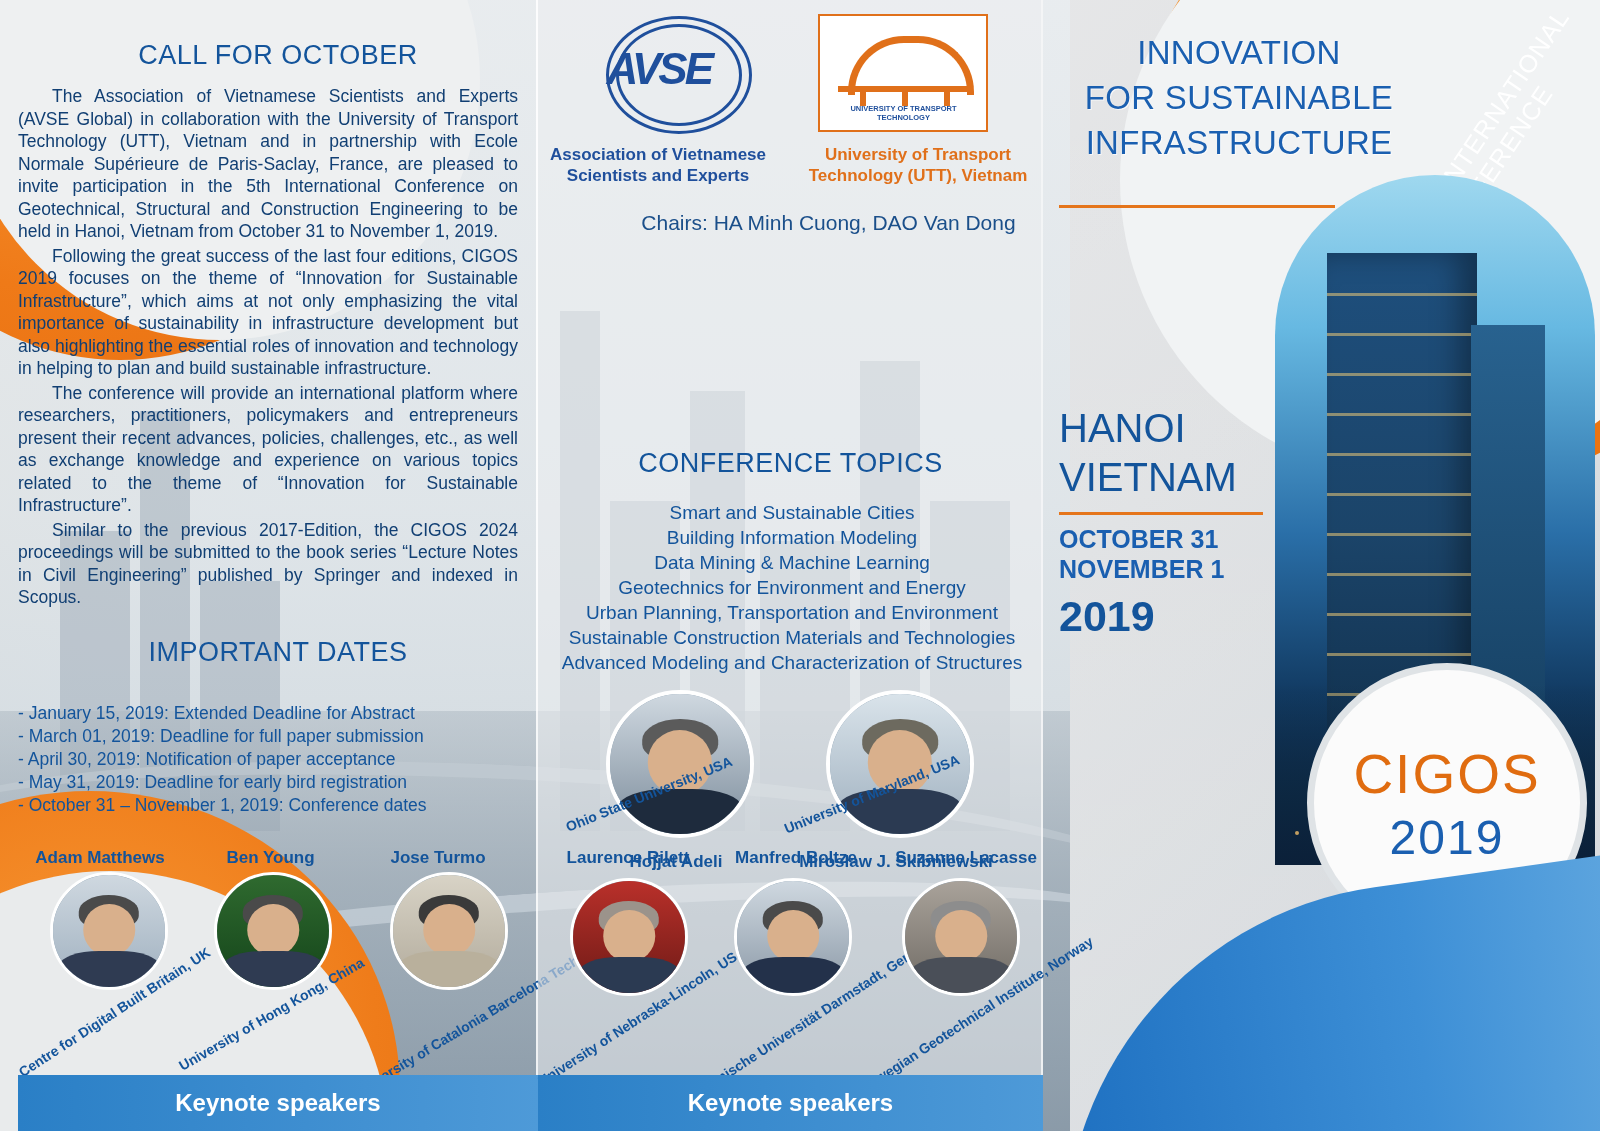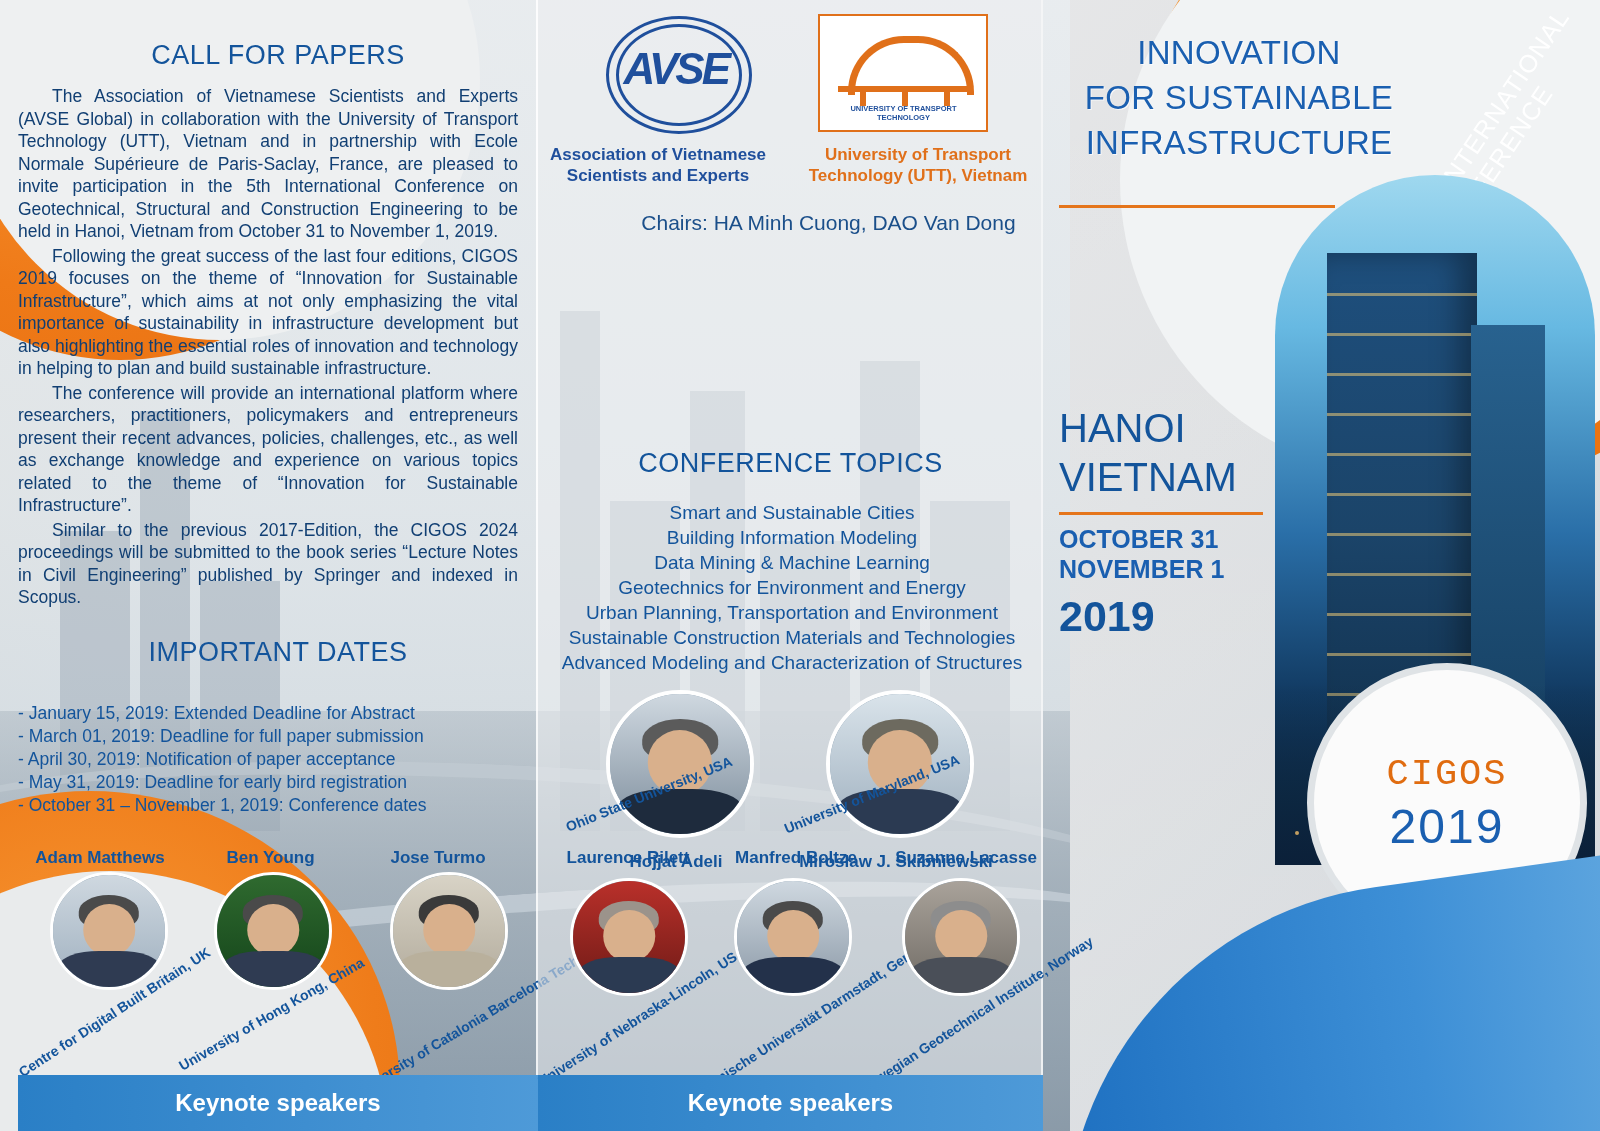--- a/index.html
+++ b/index.html
@@ -113,39 +113,39 @@
   .skyline{position:absolute;left:0;bottom:0;width:100%;height:180px;
     background:linear-gradient(180deg, rgba(14,45,74,0) 0%, rgba(12,38,63,.85) 60%, #0b2039 100%);}
   .lights{position:absolute;left:0;bottom:0;width:100%;height:150px;}
   .lights i{position:absolute;width:4px;height:4px;background:rgba(255,200,110,.75);border-radius:50%;}
 
   .logo-circle{
     position:absolute;left:264px;top:663px;width:266px;height:266px;border-radius:50%;
     background:#fbfbfb;border:7px solid #dfe3e6;
     display:flex;flex-direction:column;align-items:center;justify-content:center;
   }
-  .logo-circle .c1{color:#e06c10;font-size:37px;letter-spacing:2px;font-family:Liberation Mono, monospace;}
+  .logo-circle .c1{color:#e06c10;font-size:55px;letter-spacing:2px;}
   .logo-circle .c2{color:#1a5fb0;font-size:48px;letter-spacing:2px;margin-top:4px;}
 
   .blue-swoosh{
     position:absolute;left:1040px;bottom:-120px;width:640px;height:360px;
     background:linear-gradient(90deg,#1d6fc0 0%, #3d8fd6 60%, #63a9e0 100%);
     border-radius:380px 0 0 0;transform:rotate(-8deg);
   }
   .blue-swoosh2{
     position:absolute;left:1010px;bottom:-200px;width:700px;height:400px;
     background:linear-gradient(90deg,#2f86cd 0%, #74b4e4 100%);
     border-radius:420px 0 0 0;transform:rotate(-12deg);opacity:.75;
   }
 
   
   .logos{position:absolute;left:0;top:14px;width:505px;display:flex;justify-content:center;gap:54px;}
   .avse{width:170px;height:120px;position:relative;}
   .avse .ring{position:absolute;left:12px;top:2px;width:140px;height:112px;border:3px solid #1f4f9c;border-radius:50%;}
-  .avse .txt{position:absolute;left:30px;top:30px;font-size:44px;color:#1f4f9c;font-weight:bold;font-style:italic;letter-spacing:-3px;}
+  .avse .txt{position:absolute;left:13px;top:30px;font-size:44px;color:#1f4f9c;font-weight:bold;font-style:italic;letter-spacing:-3px;}
   .utt{width:170px;height:118px;border:2px solid #e0701a;box-sizing:border-box;background:#fff;position:relative;}
   .utt .arch{position:absolute;left:28px;top:20px;width:112px;height:52px;border:7px solid #e0701a;border-bottom:none;border-radius:56px 56px 0 0;}
   .utt .deck{position:absolute;left:18px;top:70px;width:132px;height:6px;background:#e0701a;}
   .utt .pillar{position:absolute;top:74px;width:6px;height:16px;background:#e0701a;}
   .utt .cap{position:absolute;left:30px;top:88px;width:108px;text-align:center;font-size:7.5px;color:#1f4f9c;font-weight:bold;line-height:9px;}
 
   .logo-label{font-size:17px;font-weight:bold;text-align:center;line-height:21px;}
   .chairs{color:#1b4f8a;font-size:21px;text-align:center;line-height:29px;}
 
   .topics{color:#13549b;font-size:19px;line-height:25px;text-align:center;}
@@ -190,21 +190,21 @@
   <div class="corner-orange-tl"></div>
   <div class="corner-white-tl"></div>
   <div class="corner-orange-bl"></div>
   <div class="corner-white-bl"></div>
 
   <div class="divider" style="left:536px;"></div>
   <div class="divider" style="left:1041px;"></div>
 
   <div class="panel panel-left">
 
-    <h2 class="section" style="margin-top:40px;">CALL FOR PAPERS</h2>
+    <h2 class="section" style="margin-top:40px;">CALL FOR OCTOBER</h2>
 
     <div class="body-text" style="margin-top:14px;width:500px;">
       <p>The Association of Vietnamese Scientists and Experts (AVSE Global) in collaboration with the University of Transport Technology (UTT), Vietnam and in partnership with Ecole Normale Supérieure de Paris-Saclay, France, are pleased to invite participation in the 5th International Conference on Geotechnical, Structural and Construction Engineering to be held in Hanoi, Vietnam from October 31 to November 1, 2019.</p>
       <p>Following the great success of the last four editions, CIGOS 2019 focuses on the theme of “Innovation for Sustainable Infrastructure”, which aims at not only emphasizing the vital importance of sustainability in infrastructure development but also highlighting the essential roles of innovation and technology in helping to plan and build sustainable infrastructure.</p>
       <p>The conference will provide an international platform where researchers, practitioners, policymakers and entrepreneurs present their recent advances, policies, challenges, etc., as well as exchange knowledge and experience on various topics related to the theme of “Innovation for Sustainable Infrastructure”.</p>
       <p>Similar to the previous 2017-Edition, the CIGOS 2024 proceedings will be submitted to the book series “Lecture Notes in Civil Engineering” published by Springer and indexed in Scopus.</p>
     </div>
 
     <h2 class="section" style="margin-top:28px;">IMPORTANT DATES</h2>
 

